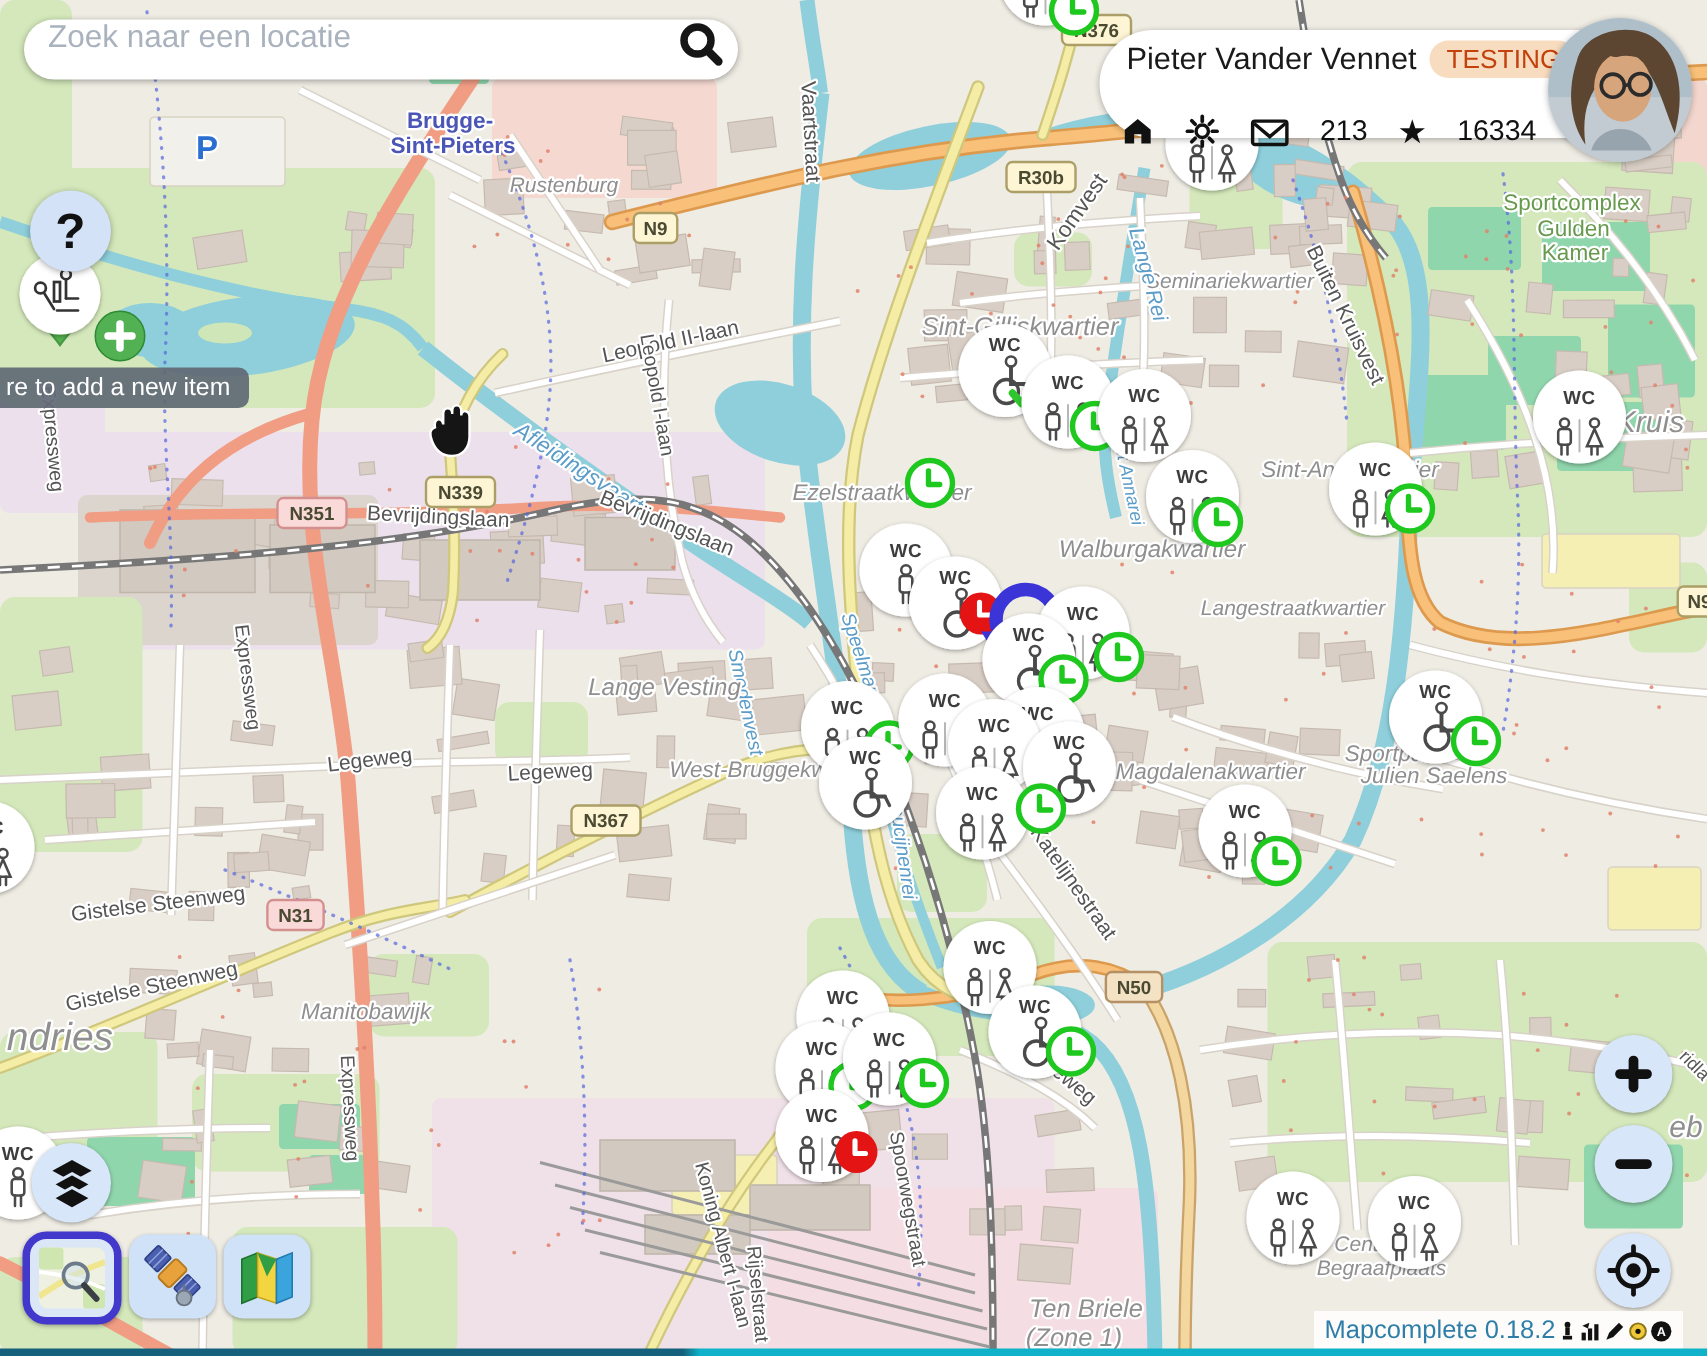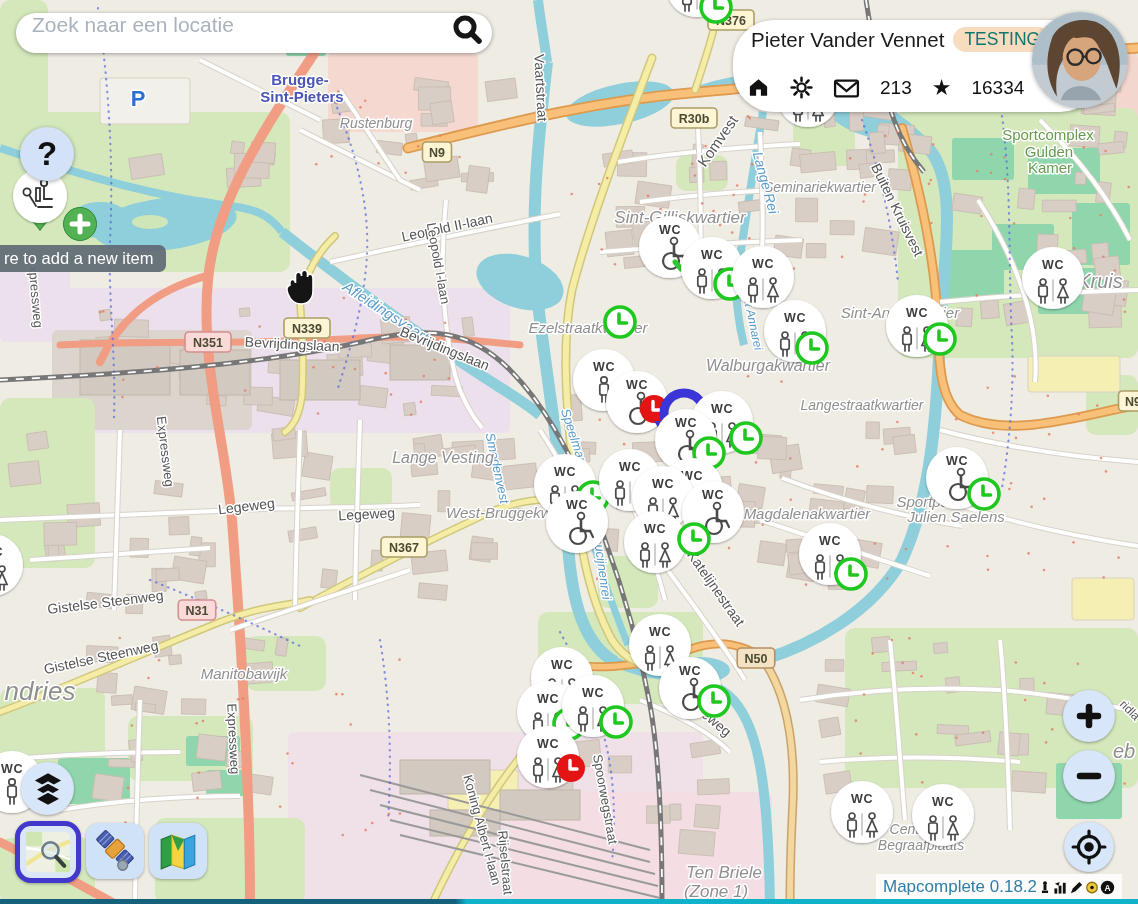--- a/index.html
+++ b/index.html
@@ -17,25 +17,25 @@
   #map-svg text.shield-t{font-size:12.5px;font-weight:bold;fill:#4a4a33;stroke:none;}
   .abs{position:absolute;}
   
   #search-bar{left:16px;top:13px;width:476px;height:40px;background:#fff;border-radius:21px;
     box-shadow:0 1px 4px rgba(0,0,0,.35);display:flex;align-items:flex-start;z-index:10;}
   #search-input{flex:1;border:none;outline:none;background:transparent;font-size:21px;
     padding:0 0 0 16px;font-family:"Liberation Sans",sans-serif;color:#333;font-weight:300;}
   #search-input::placeholder{color:#a9b2bd;font-weight:300;}
   #search-icon{margin-right:9px;flex:none;}
   
-  #user-panel{left:733px;top:20px;width:368px;height:92px;background:#fff;border-radius:41px;
+  #user-panel{left:733px;top:20px;width:368px;height:72px;background:#fff;border-radius:41px;
     box-shadow:0 1px 4px rgba(0,0,0,.3);z-index:10;padding:0;}
   #up-row1{position:absolute;left:18px;top:7px;display:flex;align-items:center;gap:9px;}
   #up-name{font-size:20.5px;color:#1a1a1a;white-space:nowrap;}
-  #env-badge{background:#f8dcc0;border-radius:13px;padding:2px 11px;font-size:17.5px;color:#0f766e;}
+  #env-badge{background:#f8dcc0;border-radius:13px;padding:2px 11px;font-size:17.5px;color:#c2410c;}
   #up-row2{position:absolute;left:14px;top:56px;display:flex;align-items:center;gap:20px;}
   #up-row2 .cnt{font-size:19px;color:#111;}
   #up-row2 .star-glyph{font-size:22px;color:#111;line-height:20px;}
   #avatar{left:1032px;top:12px;width:96px;height:96px;border-radius:50%;overflow:hidden;z-index:11;
     box-shadow:0 1px 4px rgba(0,0,0,.3);}
   
   #help-btn{left:20px;top:127px;width:54px;height:54px;border-radius:50%;background:#d3e2f6;border:none;
     font-size:33px;font-weight:bold;color:#111;display:flex;align-items:center;justify-content:center;
     box-shadow:0 1px 4px rgba(0,0,0,.35);z-index:10;cursor:pointer;font-family:"Liberation Sans",sans-serif;}
   #pin-cluster{left:-6px;top:160px;z-index:9;}

